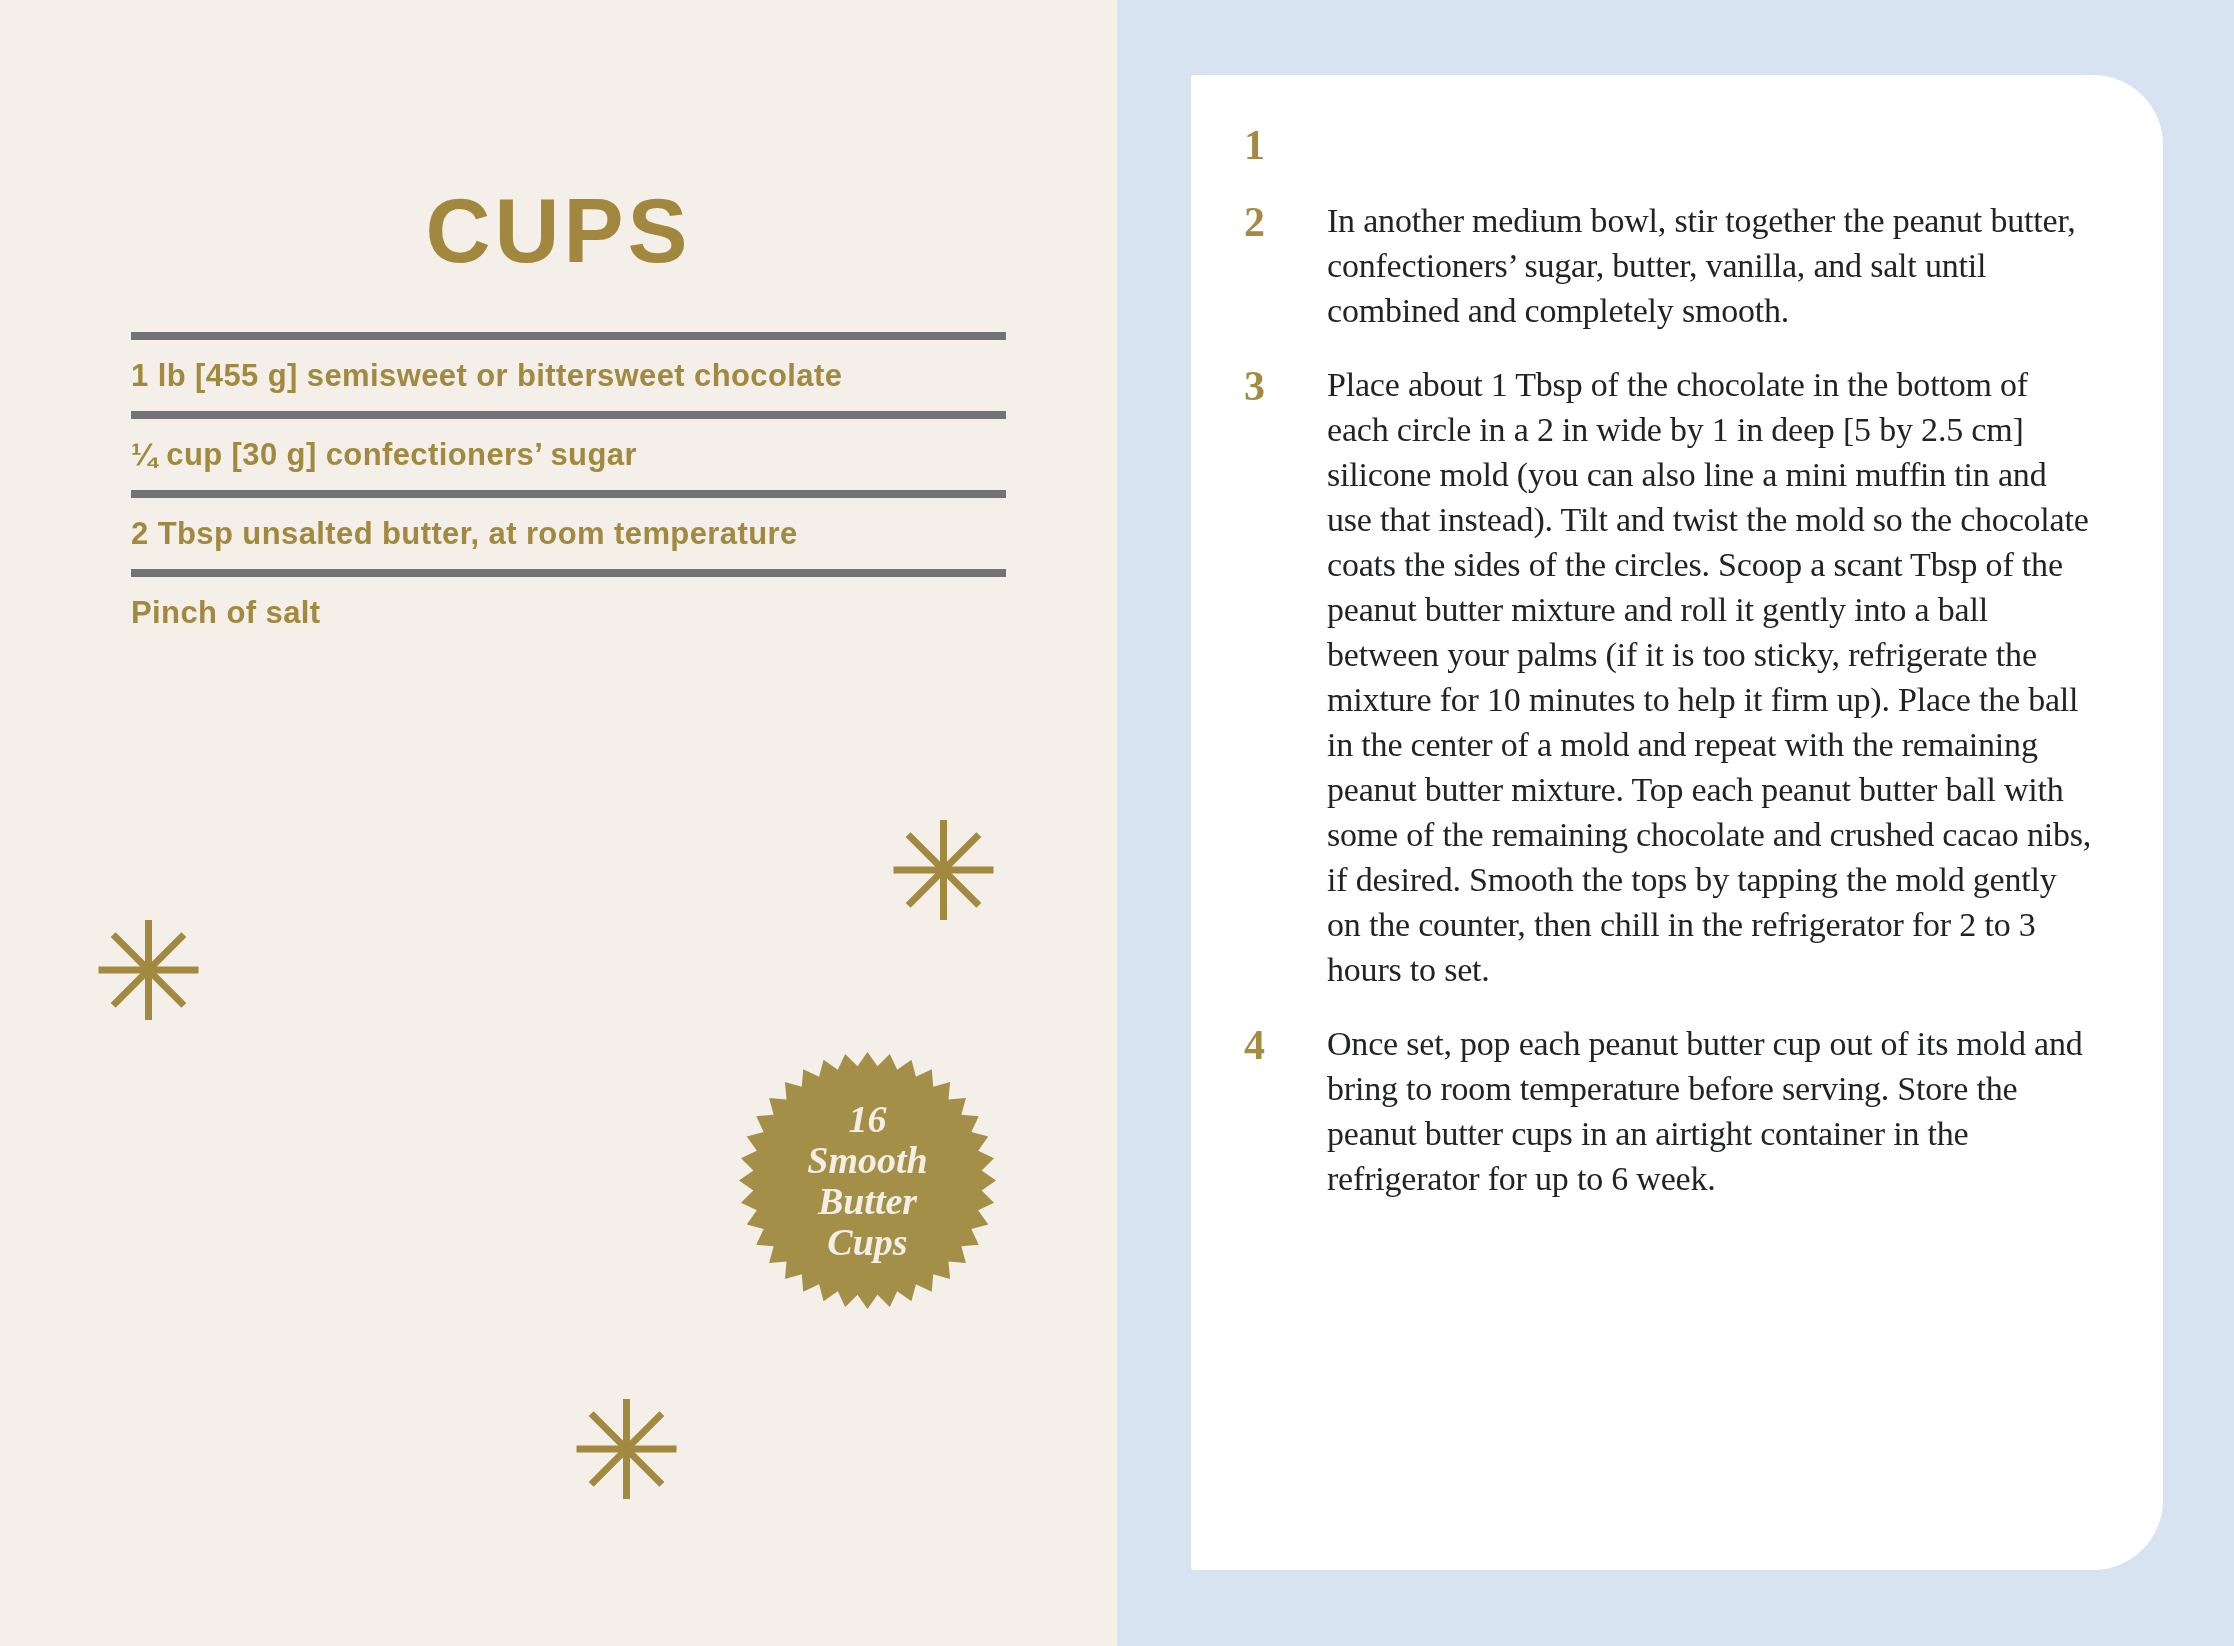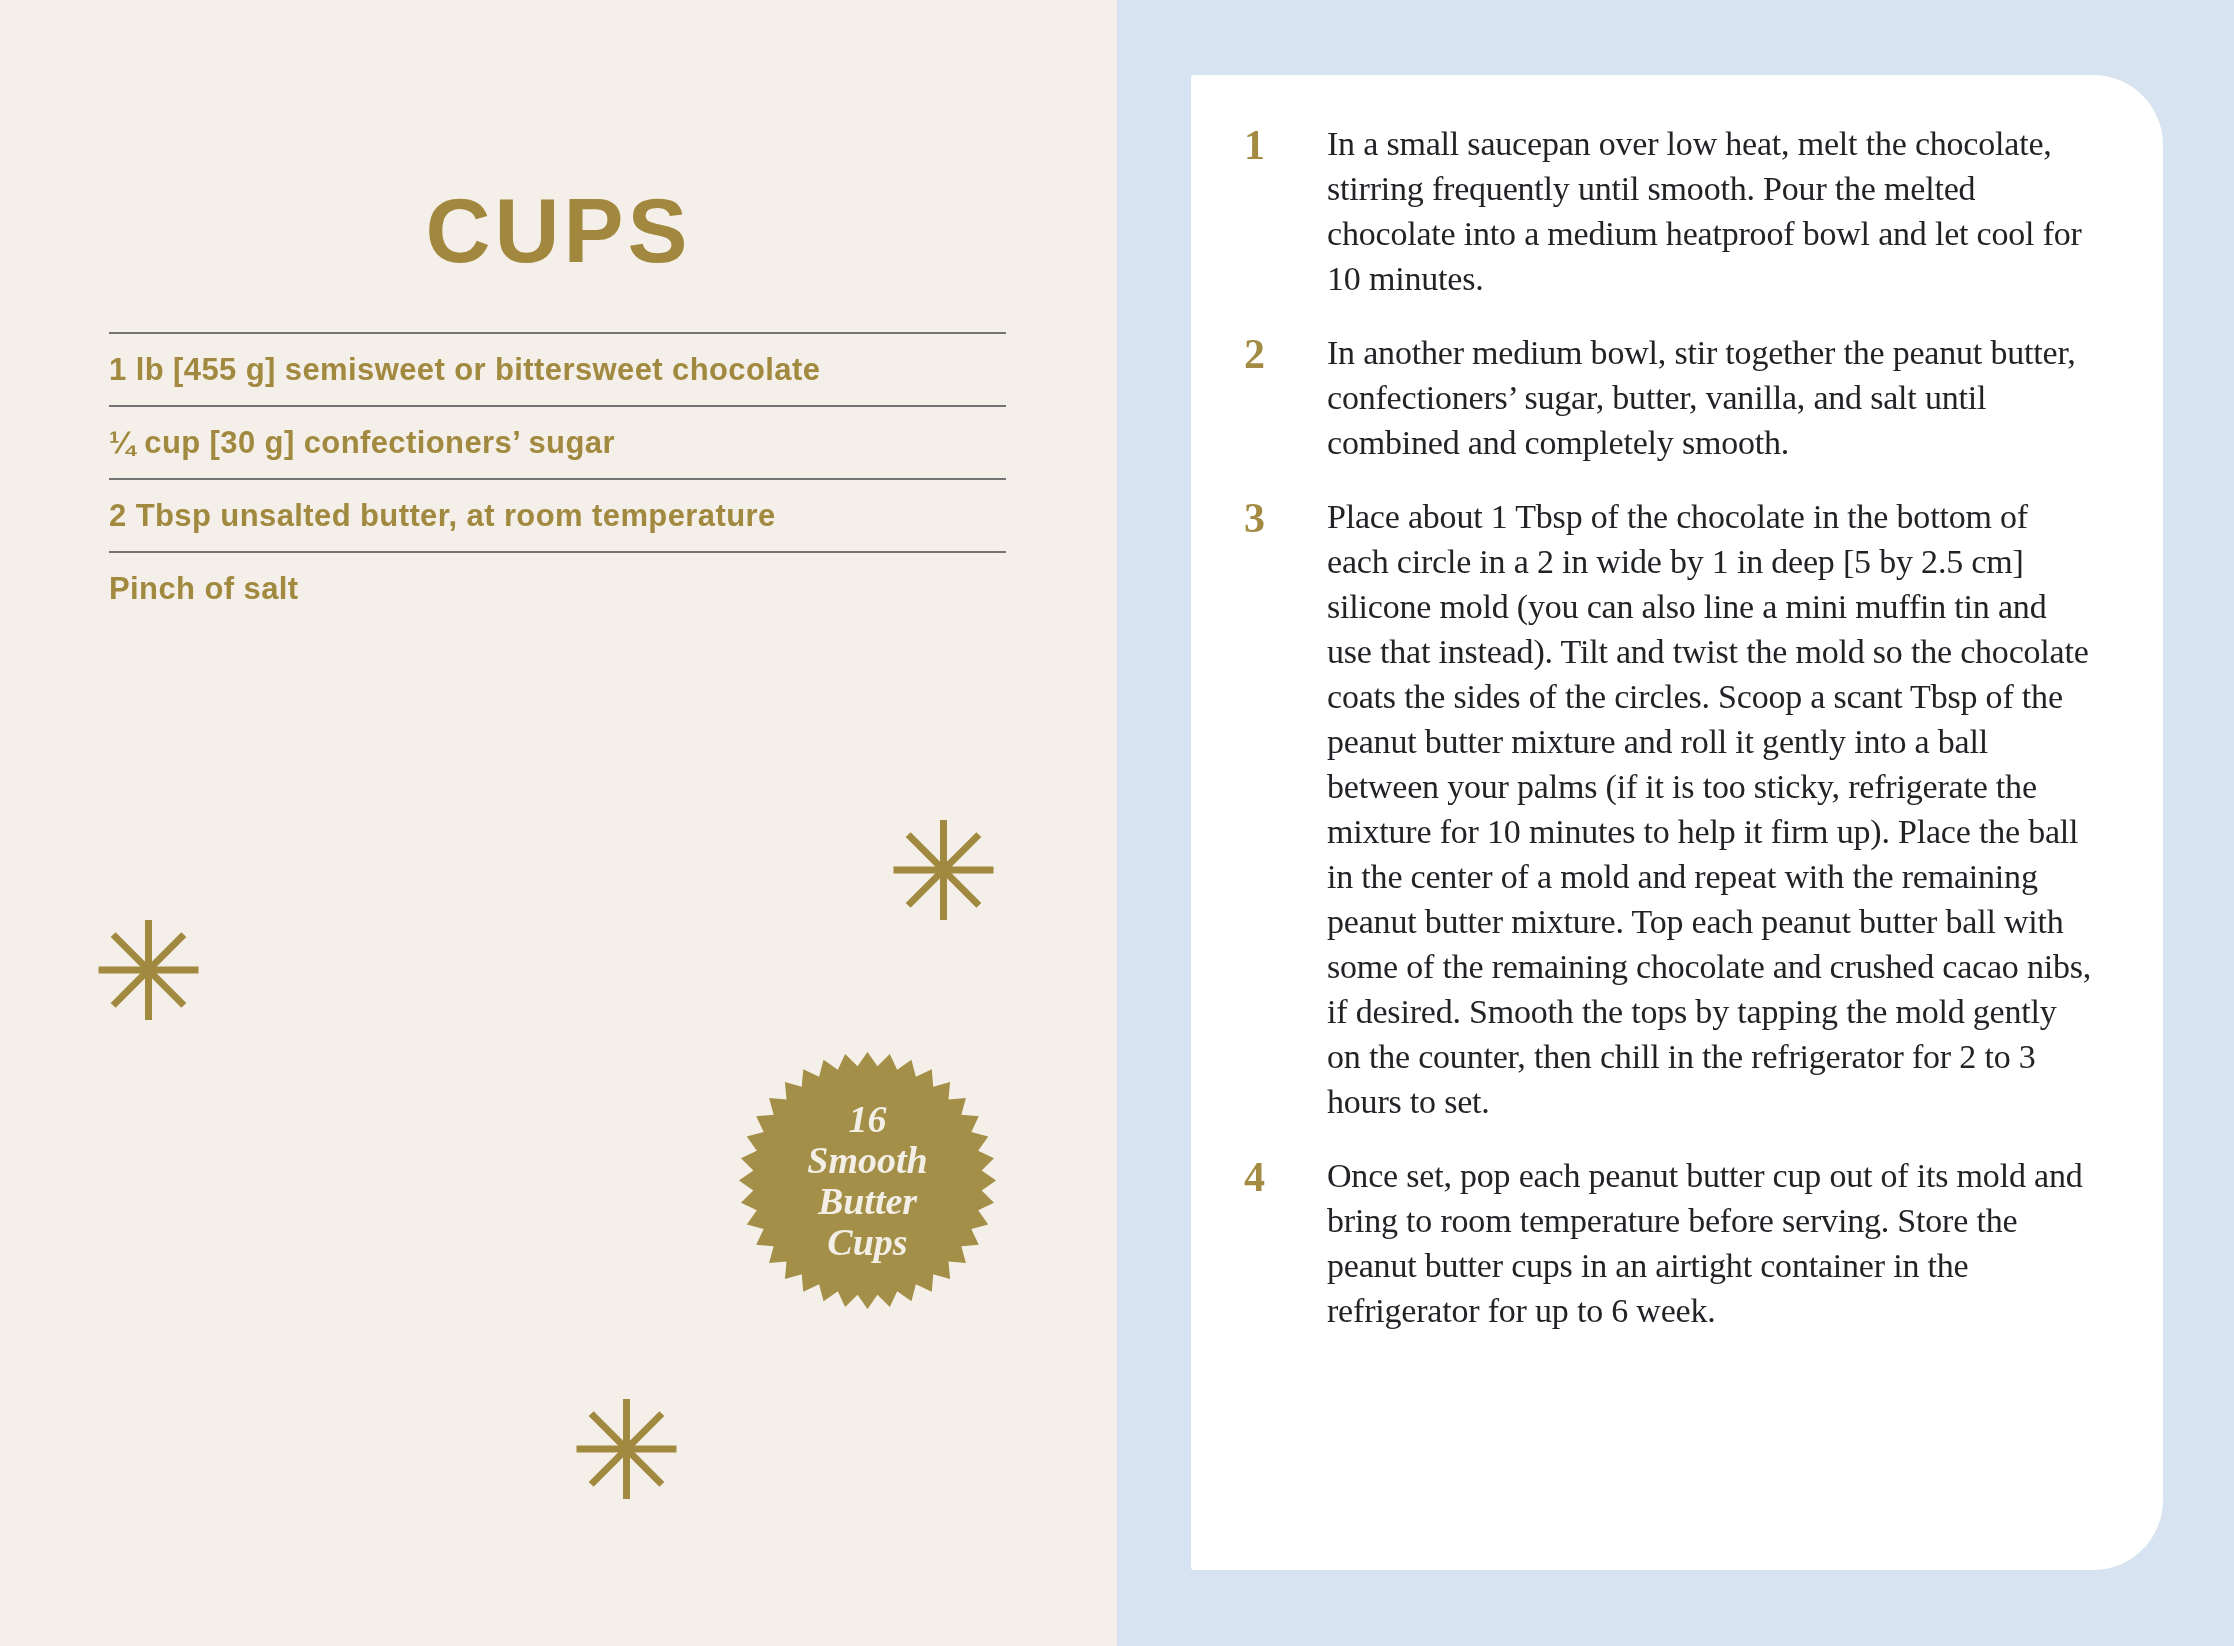--- a/index.html
+++ b/index.html
@@ -23,27 +23,28 @@
     font-size:90px;
     line-height:113px;
     letter-spacing:4px;
     margin:0;
   }
   .ingredients{
     position:absolute;top:332px;left:109px;width:897px;
     list-style:none;margin:0;padding:0;
   }
   .ingredients li{
-    border-top:2px solid #737373;
+    border-top:8px solid #737373;
     height:71px;
     display:flex;align-items:center;
     color:#a1893f;
     font-weight:700;
     font-size:31px;
     letter-spacing:0.4px;
+    margin-left:22px;
   }
   
   .star{position:absolute;width:100px;height:100px;}
   .star i{
     position:absolute;left:50%;top:50%;
     width:7px;height:100px;
     margin:-50px 0 0 -3.5px;
     background:#a1893f;
   }
   .star i:nth-child(1){transform:rotate(0deg);}
@@ -144,21 +145,20 @@
         <span>Cups</span>
       </div>
     </div>
   </div>
 
   <div class="right-panel">
     <div class="method-card">
 
       <div class="step">
         <div class="step-num">1</div>
-        <p class="step-text">In a small saucepan over low heat, melt the chocolate, stirring frequently until smooth. Pour the melted chocolate into a medium heatproof bowl and let cool for 10 minutes.</p>
       </div>
 
       <div class="step">
         <div class="step-num">2</div>
         <p class="step-text">In another medium bowl, stir together the peanut butter, confectioners’ sugar, butter, vanilla, and salt until combined and completely smooth.</p>
       </div>
 
       <div class="step">
         <div class="step-num">3</div>
         <p class="step-text">Place about 1 Tbsp of the chocolate in the bottom of each circle in a 2 in wide by 1 in deep [5 by 2.5 cm] silicone mold (you can also line a mini muffin tin and use that instead). Tilt and twist the mold so the chocolate coats the sides of the circles. Scoop a scant Tbsp of the peanut butter mixture and roll it gently into a ball between your palms (if it is too sticky, refrigerate the mixture for 10 minutes to help it firm up). Place the ball in the center of a mold and repeat with the remaining peanut butter mixture. Top each peanut butter ball with some of the remaining chocolate and crushed cacao nibs, if desired. Smooth the tops by tapping the mold gently on the counter, then chill in the refrigerator for 2 to 3 hours to set.</p>

